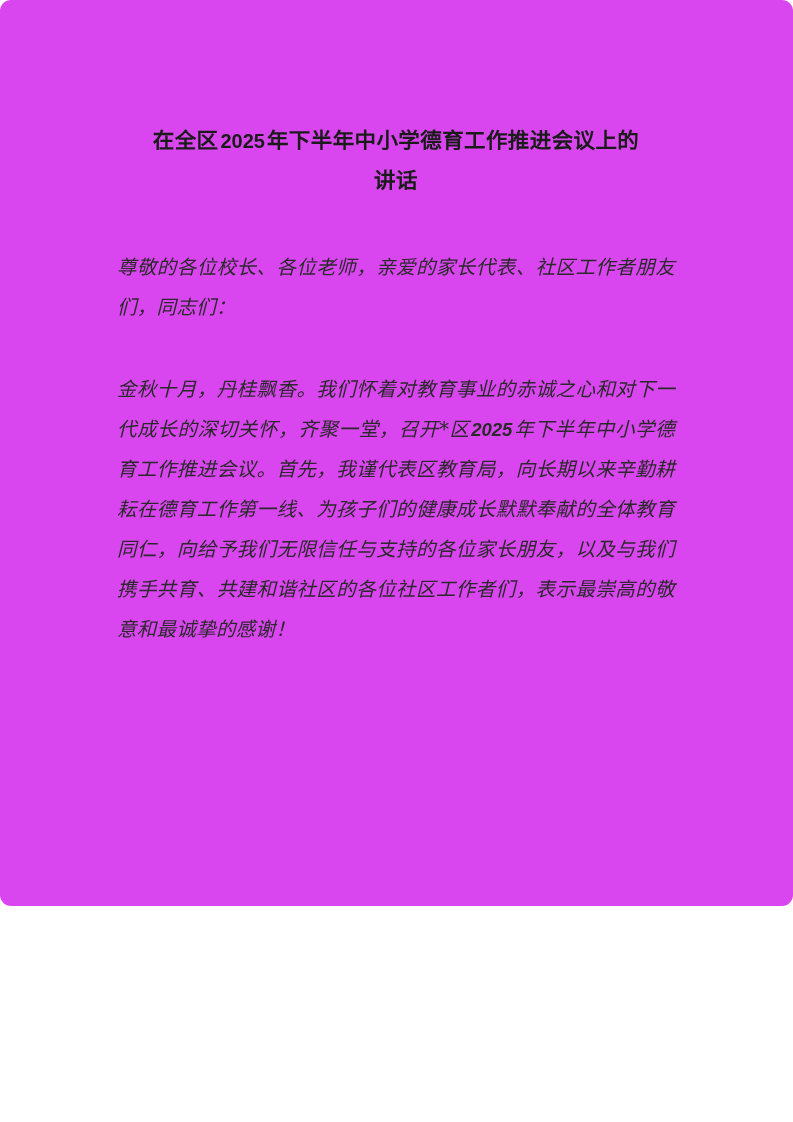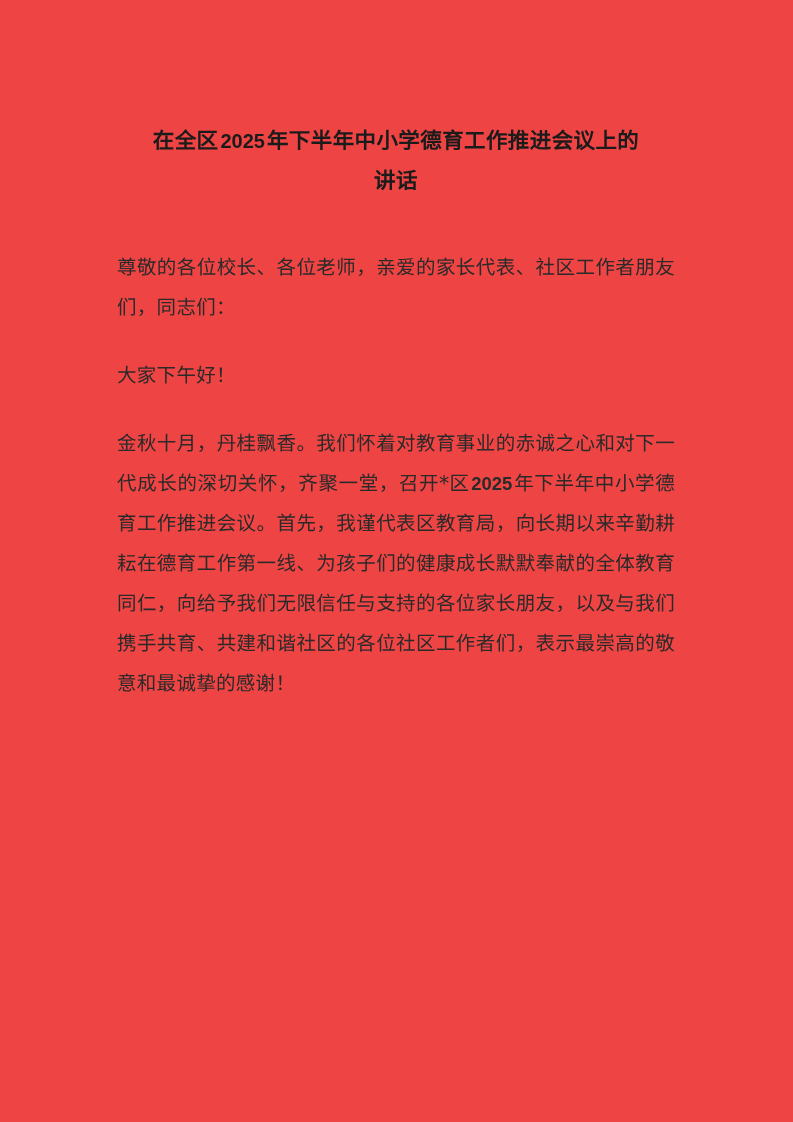--- a/index.html
+++ b/index.html
@@ -7,24 +7,25 @@
     margin: 0;
     padding: 0;
     background: #ffffff;
   }
   body {
     font-family: "DejaVu Serif", "Liberation Serif", serif;
   }
   .page {
     position: relative;
     width: 793px;
-    height: 1122px;
-    background: #ef4444;
+    height: 906px;
+    background: #d946ef;
     overflow: hidden;
     box-sizing: border-box;
+    border-radius: 11px;
   }
   .content {
     position: absolute;
     left: 117px;
     top: 0;
     width: 558px;
   }
 
   
   .doc-title {
@@ -55,20 +56,21 @@
     margin: 0 0 14px 0;
     padding: 0;
     font-size: 19.5px;
     line-height: 40px;
     color: #2a2a2a;
     text-align: justify;
     text-justify: inter-character;
     letter-spacing: 0.3px;
     font-family: "DejaVu Serif", "Liberation Serif", serif;
     word-break: break-all;
+    font-style: italic;
   }
   p.para:last-child { margin-bottom: 0; }
 
   p.para .num {
     font-family: "Liberation Sans", "DejaVu Sans", sans-serif;
     font-weight: 400;
     font-size: 18.5px;
     letter-spacing: 0;
     padding: 0 1.5px;
   }
@@ -90,21 +92,20 @@
   <div class="content">
 
     <h1 class="doc-title"><span>在全区</span><span class="num">2025</span><span>年下半年中小学德育工作推进会议上的</span><br><span>讲话</span></h1>
 
     <div class="body-block">
 
       <p class="para"><span>尊敬的各位校长、各位老师，亲爱的家长代表、社区工作者朋友们，同志们：</span></p>
 
       <div class="gap-sm"></div>
 
-      <p class="para"><span>大家下午好！</span></p>
 
       <div class="gap-sm"></div>
 
       <p class="para"><span>金秋十月，丹桂飘香。我们怀着对教育事业的赤诚之心和对下一代成长的深切关怀，齐聚一堂，召开*区</span><span class="num-b">2025</span><span>年下半年中小学德育工作推进会议。首先，我谨代表区教育局，向长期以来辛勤耕耘在德育工作第一线、为孩子们的健康成长默默奉献的全体教育同仁，向给予我们无限信任与支持的各位家长朋友，以及与我们携手共育、共建和谐社区的各位社区工作者们，表示最崇高的敬意和最诚挚的感谢！</span></p>
 
       <div class="gap-sm"></div>
 
 
     </div>
   </div>

